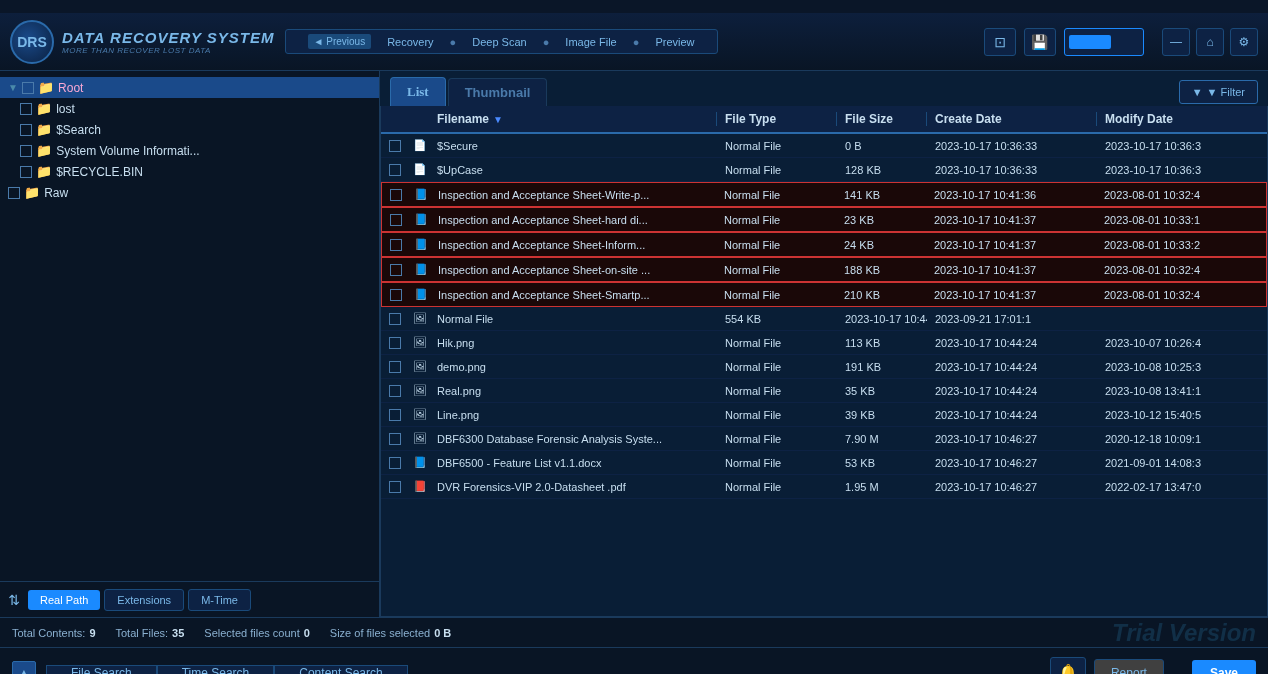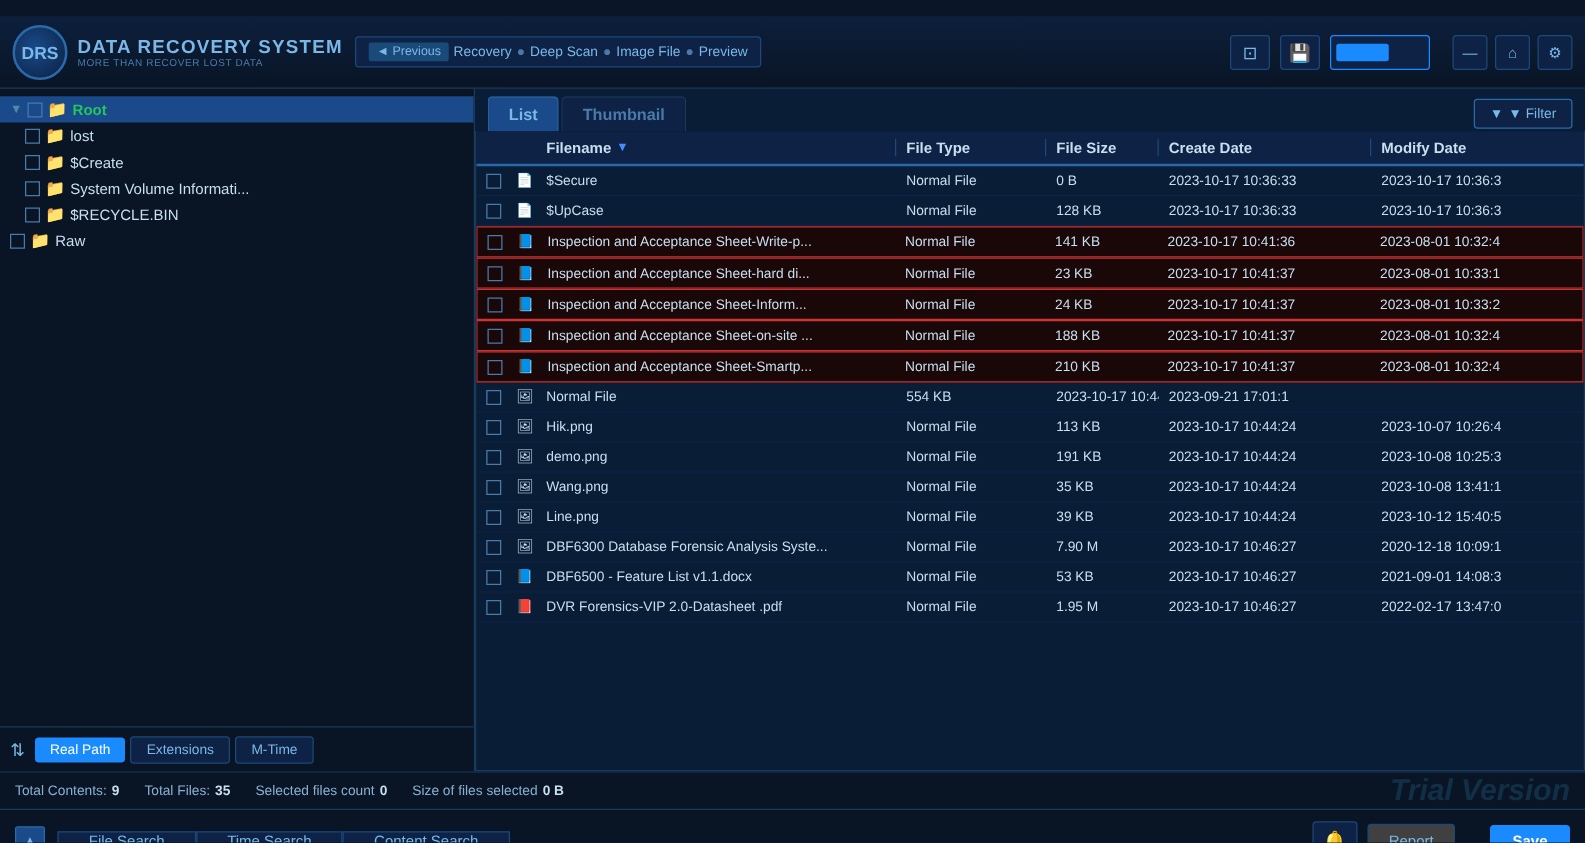--- a/index.html
+++ b/index.html
@@ -36,32 +36,32 @@
       border-radius: 50%;
       background: radial-gradient(circle at 40% 40%, #1a4a8a, #0a2040);
       border: 2px solid #2a6aaa;
       display: flex;
       align-items: center;
       justify-content: center;
       font-weight: bold;
       font-size: 14px;
       color: #7ab8e8;
     }
-    .logo-text-block { display: flex; flex-direction: column; }
+    .logo-text-block { display: flex; flex-direction: column; font-style: italic; }
     .logo-title { color: #7ab8e8; font-size: 15px; font-weight: bold; letter-spacing: 1px; }
     .logo-subtitle { color: #4a7aaa; font-size: 8px; letter-spacing: 0.5px; }
 
     .nav-breadcrumb {
       background: #0d2244;
       border: 1px solid #1a4a7a;
       border-radius: 3px;
-      padding: 4px 10px;
-      display: flex;
-      align-items: center;
-      gap: 4px;
+      padding: 4px 22px;
+      display: flex;
+      align-items: center;
+      gap: 16px;
       font-size: 11px;
       color: #7ab8e8;
       margin-left: 10px;
     }
     .nav-breadcrumb .prev-btn {
       background: #1a4a7a;
       color: #7ab8e8;
       padding: 2px 6px;
       border-radius: 2px;
       font-size: 10px;
@@ -145,21 +145,21 @@
     }
     .tree-item {
       display: flex;
       align-items: center;
       padding: 3px 8px;
       cursor: pointer;
       gap: 4px;
       white-space: nowrap;
     }
     .tree-item.selected { background: #1a4a8a; color: #fff; }
-    .tree-item.selected .item-label { color: #22c55e; font-weight: bold; }
+    .tree-item.selected .item-label { color: #f9a8d4; }
     .item-label { color: #c8dff0; font-size: 12px; }
     .folder-icon { font-size: 13px; }
     .arrow-icon { font-size: 10px; color: #4a8aaa; }
     .indent1 { padding-left: 20px; }
 
     .folder-yellow { color: #f0b040; }
     .folder-blue { color: #4a8af0; }
     .folder-gray { color: #7a9ab0; }
     .checkbox-small {
       width: 12px;
@@ -226,20 +226,21 @@
       border-radius: 4px 4px 0 0;
       font-size: 13px;
       cursor: pointer;
       font-weight: bold;
     }
     .view-tab.active {
       background: #1a4a8a;
       color: #7ab8e8;
       border: 1px solid #2a6aaa;
       border-bottom: none;
+      font-family: Liberation Serif, serif;
     }
     .view-tab.inactive {
       background: #0d2244;
       color: #4a7aaa;
       border: 1px solid #1a3a5c;
       border-bottom: none;
       margin-left: 2px;
     }
     .filter-btn {
       margin-left: auto;
@@ -467,21 +468,21 @@
 
       <div class="tree-item indent1">
         <div class="checkbox-small"></div>
         <span class="folder-icon folder-yellow">📁</span>
         <span class="item-label">lost</span>
       </div>
 
       <div class="tree-item indent1">
         <div class="checkbox-small"></div>
         <span class="folder-icon folder-yellow">📁</span>
-        <span class="item-label">$Create</span>
+        <span class="item-label">$Search</span>
       </div>
 
       <div class="tree-item indent1">
         <div class="checkbox-small"></div>
         <span class="folder-icon folder-gray">📁</span>
         <span class="item-label">System Volume Informati...</span>
       </div>
 
       <div class="tree-item indent1">
         <div class="checkbox-small"></div>
@@ -647,21 +648,21 @@
       <div class="cell">Normal File</div>
       <div class="cell">191 KB</div>
       <div class="cell">2023-10-17 10:44:24</div>
       <div class="cell">2023-10-08 10:25:3</div>
     </div>
           <div class="file-row">
       <div class="cell">
         <div style="width:12px;height:12px;border:1px solid #4a7aaa;background:transparent;flex-shrink:0;"></div>
       </div>
       <div class="cell file-icon png-icon">🖼</div>
-      <div class="cell" style="color:#c8dff0">Wang.png</div>
+      <div class="cell" style="color:#c8dff0">Real.png</div>
       <div class="cell">Normal File</div>
       <div class="cell">35 KB</div>
       <div class="cell">2023-10-17 10:44:24</div>
       <div class="cell">2023-10-08 13:41:1</div>
     </div>
           <div class="file-row">
       <div class="cell">
         <div style="width:12px;height:12px;border:1px solid #4a7aaa;background:transparent;flex-shrink:0;"></div>
       </div>
       <div class="cell file-icon png-icon">🖼</div>

